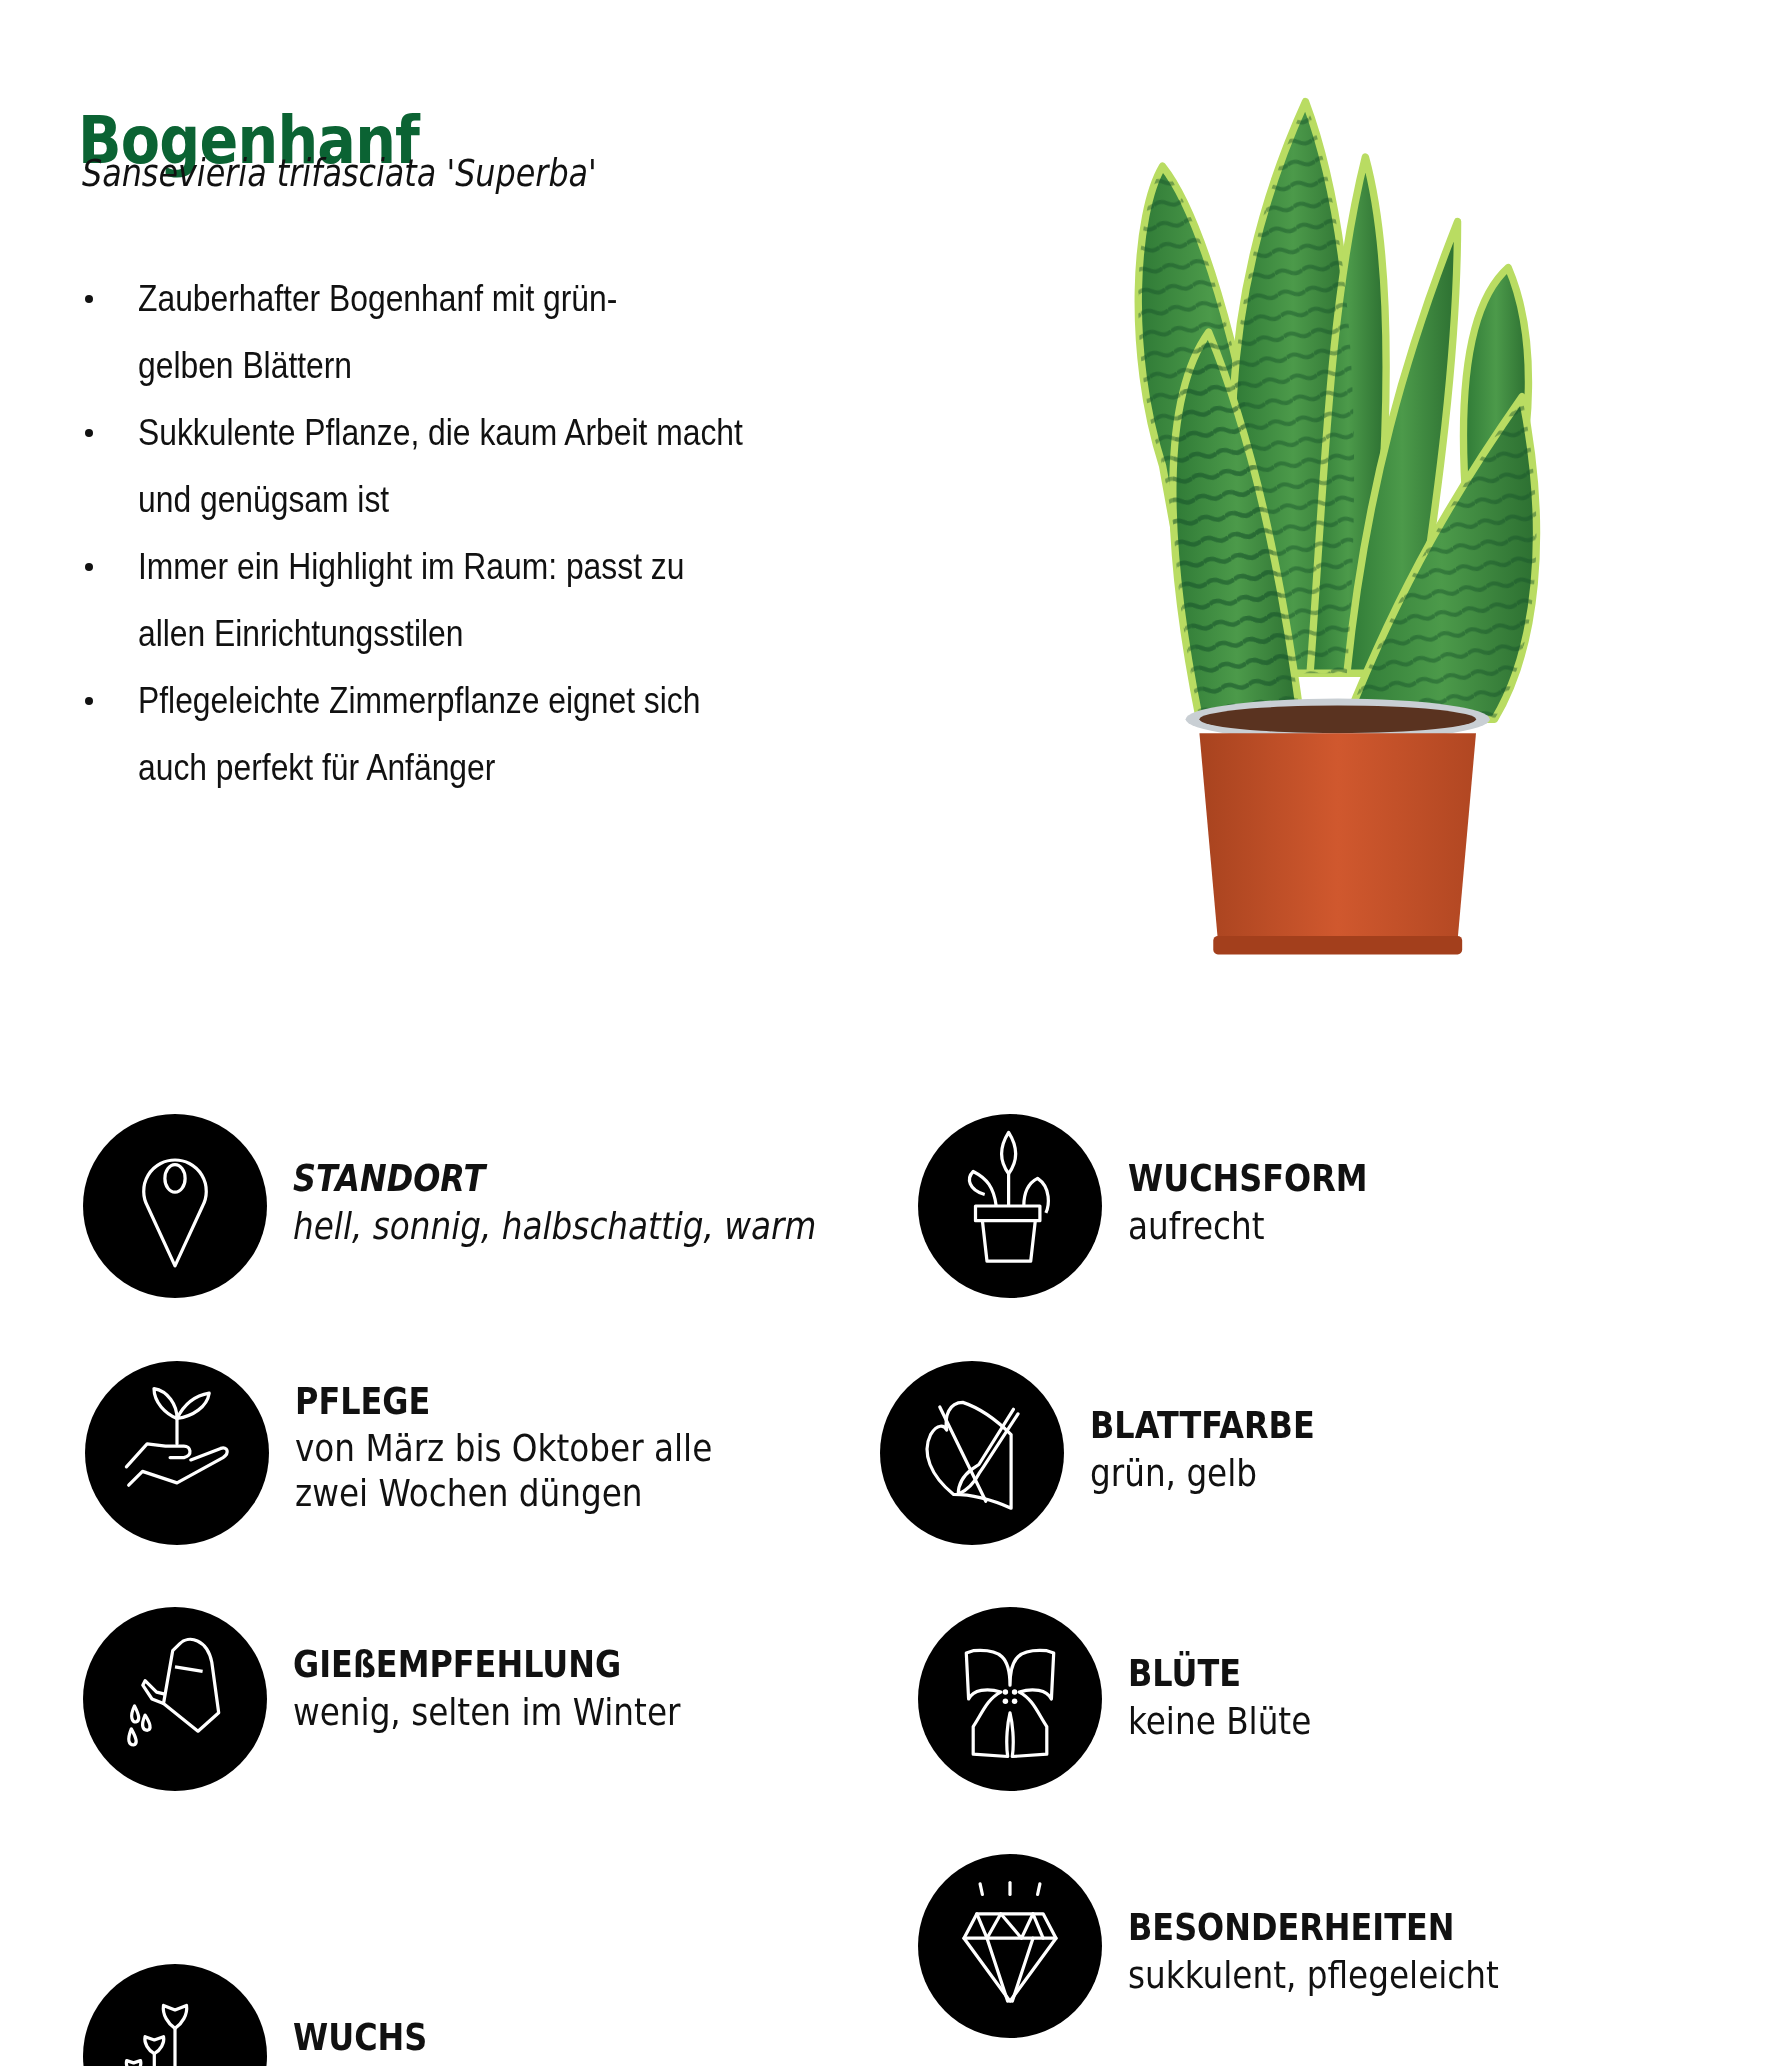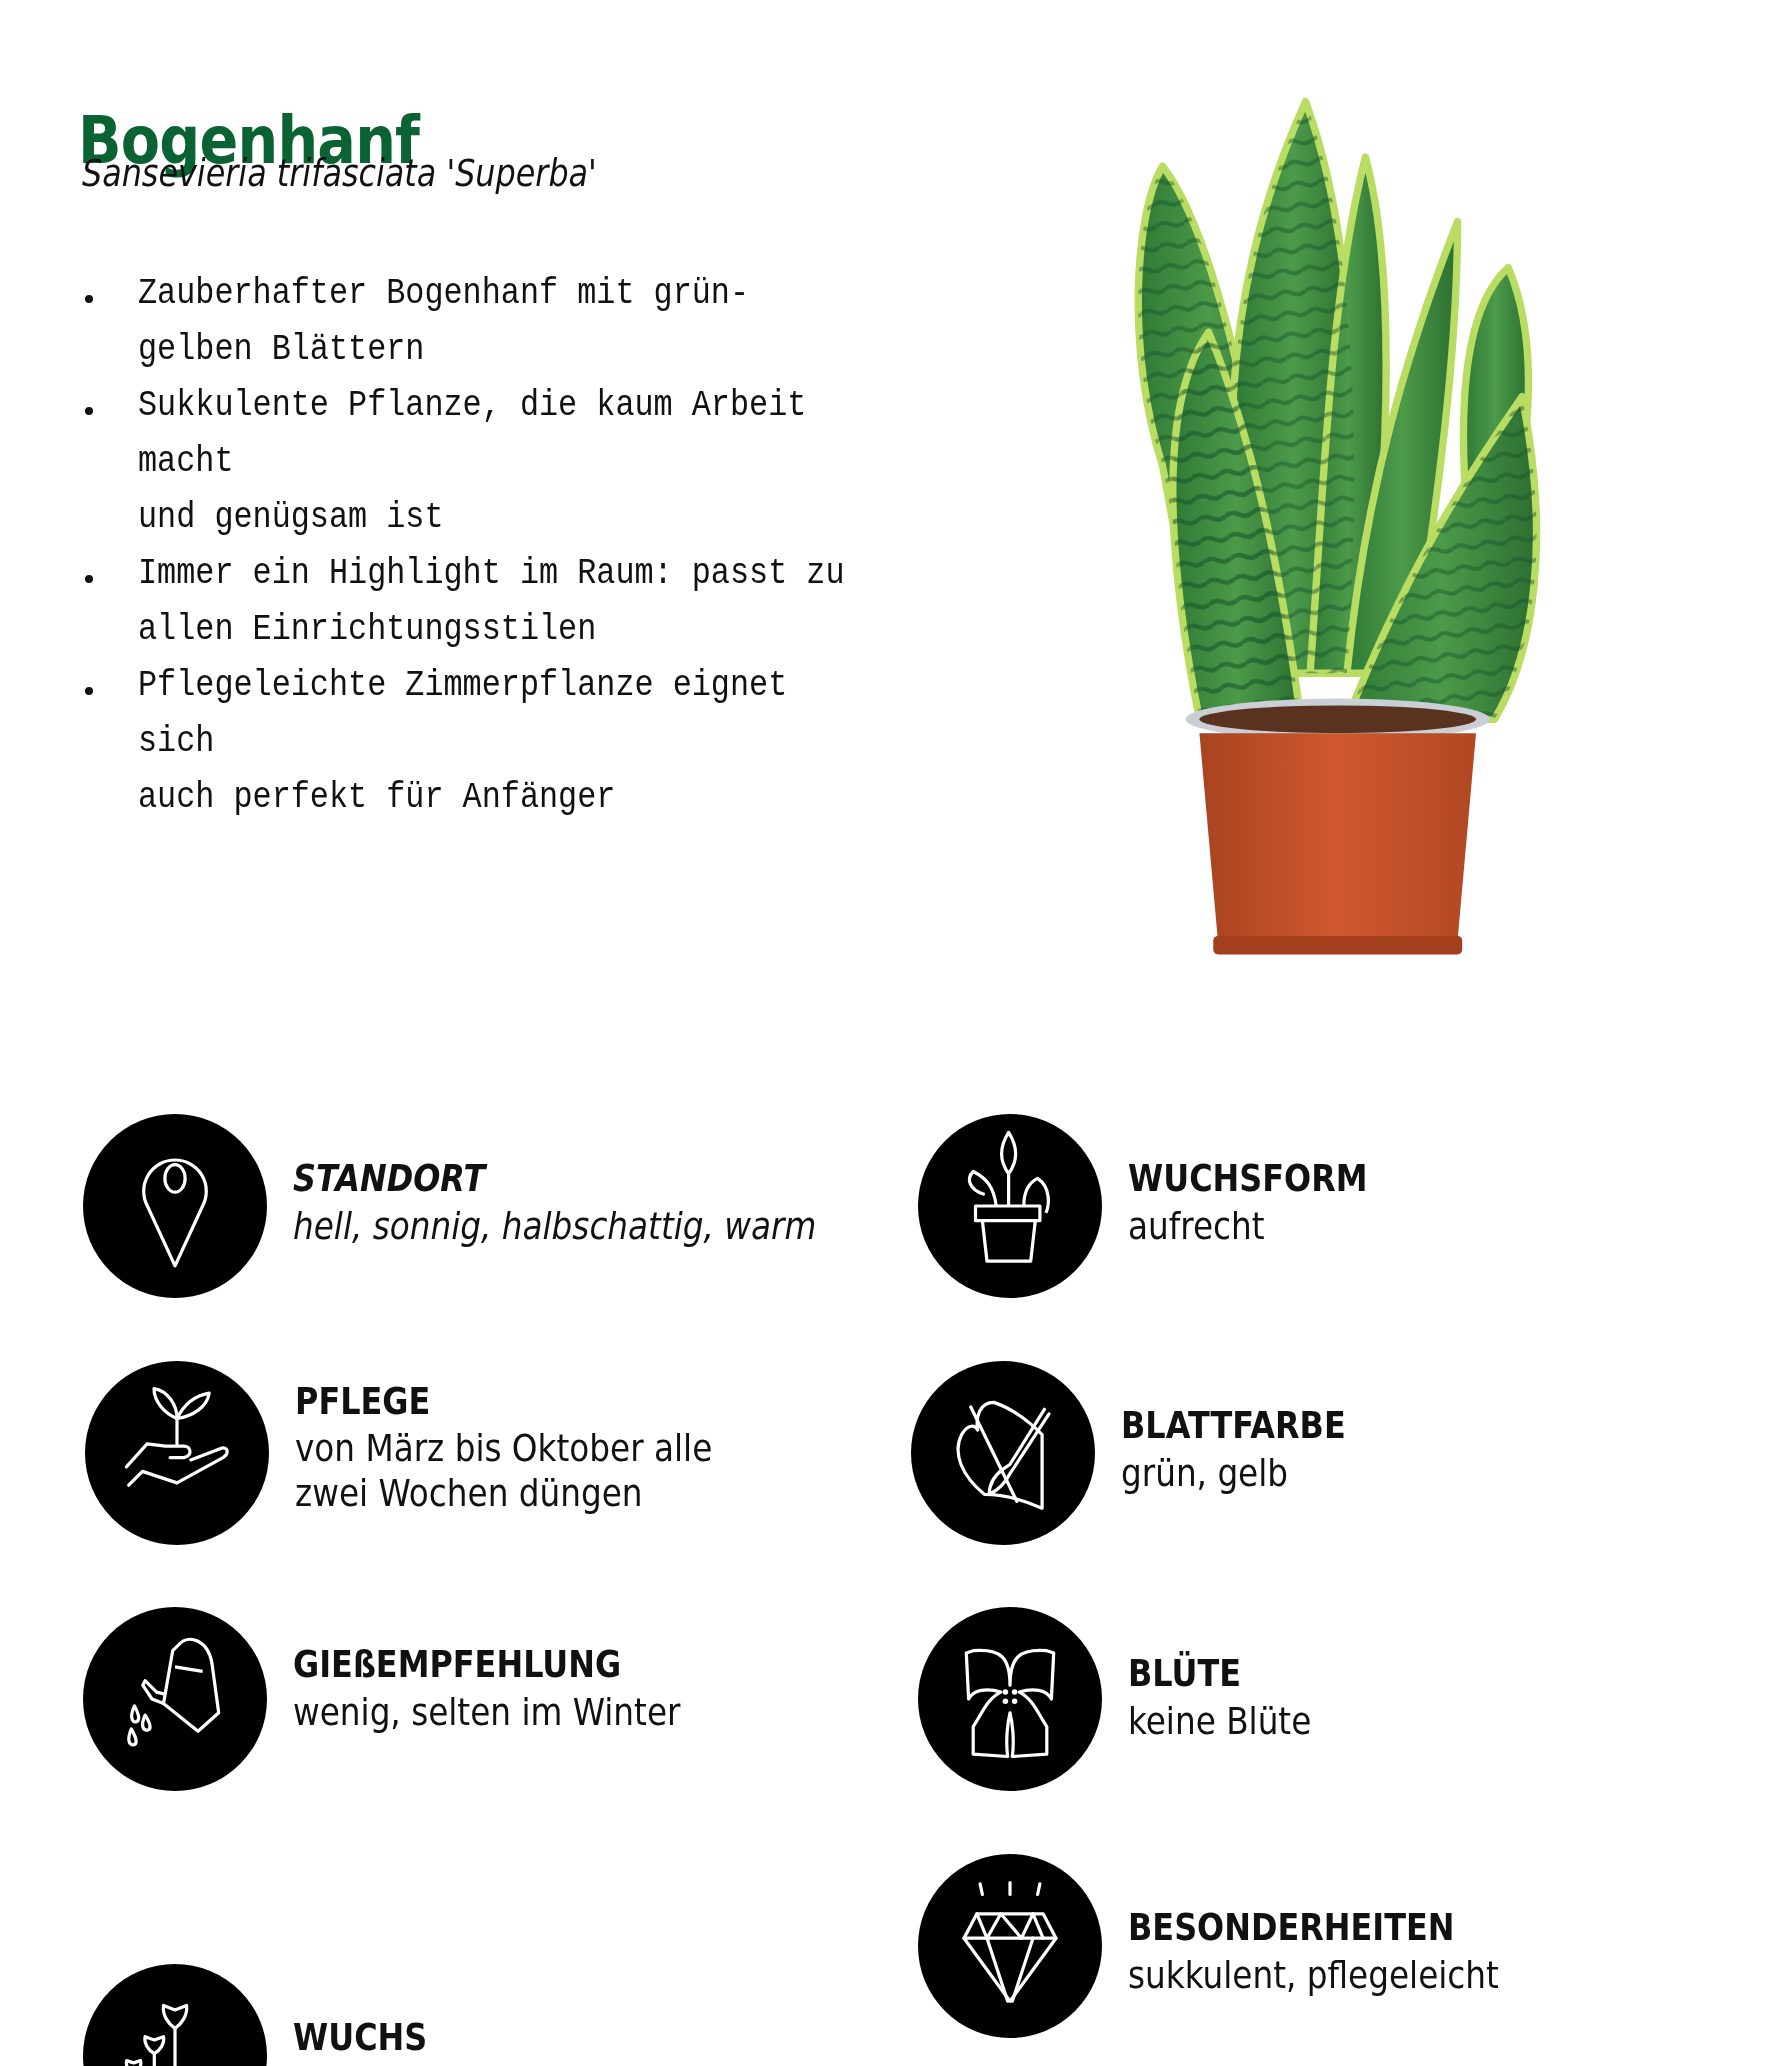--- a/index.html
+++ b/index.html
@@ -3,22 +3,22 @@
 <meta charset="utf-8">
 <style>
   html, body { margin:0; padding:0; background:#ffffff; }
   body { width:1771px; height:2066px; position:relative; overflow:hidden;
          font-family:"DejaVu Sans Condensed","DejaVu Sans","Liberation Sans",sans-serif; color:#111; }
   .title { position:absolute; left:78px; top:59px; font-size:65px; font-weight:bold;
            color:#0b6333; letter-spacing:-0.9px; font-family:"DejaVu Sans","Liberation Sans",sans-serif; transform:scaleX(0.88); transform-origin:left; }
   .subtitle { position:absolute; left:82px; top:152px; font-size:37px; font-style:italic;
               font-family:"DejaVu Sans","Liberation Sans",sans-serif; transform:scaleX(0.86); transform-origin:left; color:#111; }
   .bullets { position:absolute; left:78px; top:265px; width:876px; margin:0; padding:0; list-style:none; }
-  .bullets li { position:relative; padding-left:60px; font-size:37px; line-height:56px;
-                font-family:Liberation Mono, monospace; }
+  .bullets li { position:relative; padding-left:60px; font-size:37px; line-height:67px;
+                font-family:Liberation Sans, sans-serif; }
   .bullets li .txt { display:inline-block; transform:scaleX(0.86); transform-origin:left; white-space:pre-line; width:839px; }
   .bullets li .dot { position:absolute; left:6.5px; top:30px; width:8.3px; height:8.3px; border-radius:50%; background:#111; }
   .plant { position:absolute; left:1107px; top:74px; width:443px; height:885px; }
   .feature { position:absolute; width:784px; height:194px; }
   .feature .circle { position:absolute; left:0; top:0; width:184px; height:184px; border-radius:50%; background:#000; }
   .feature .circle svg { position:absolute; left:0; top:0; width:184px; height:184px; }
   .feature .label { position:absolute; left:210px; font-size:38px; font-weight:bold; white-space:nowrap;
                     font-family:"DejaVu Sans","Liberation Sans",sans-serif; transform:scaleX(0.84); transform-origin:left; }
   .feature .value { position:absolute; left:210px; font-size:38px; white-space:pre-line; line-height:45px;
                     font-family:"DejaVu Sans","Liberation Sans",sans-serif; transform:scaleX(0.86); transform-origin:left; width:692px; }
@@ -118,21 +118,21 @@
         <path d="M200 125 C215 95 240 75 270 70 C265 100 235 120 200 125 Z"></path>
         <path d="M90 230 L135 180 L175 185 L215 185 C230 185 235 205 215 210 L185 210"></path>
         <path d="M95 270 L125 240 L200 265 L300 210 C315 200 310 185 295 190 L230 215"></path>
       </svg>
     </div>
     <div class="label" style="top:18.4px;">PFLEGE</div>
     <div class="value" style="top:65px;">von März bis Oktober alle
 zwei Wochen düngen</div>
   </div>
 
-  <div class="feature" style="left:911px; top:1361px;">
+  <div class="feature" style="left:880px; top:1361px;">
     <div class="circle">
       <svg viewBox="0 0 400 400" fill="none" stroke="#fff" stroke-width="7" stroke-linejoin="round" stroke-linecap="round">
         <path d="M285 320 C240 300 200 290 160 290 C110 250 90 200 110 160 C125 135 140 140 145 150 C140 120 150 90 180 90 C210 100 245 120 285 160 Z"></path>
         <path d="M130 100 L230 305"></path>
         <path d="M290 105 L215 225 L200 235 C180 250 170 270 170 290 C190 280 205 265 215 245 L225 230 L300 115"></path>
       </svg>
     </div>
     <div class="label" style="top:42px;">BLATTFARBE</div>
     <div class="value" style="top:90px;">grün, gelb</div>
   </div>

